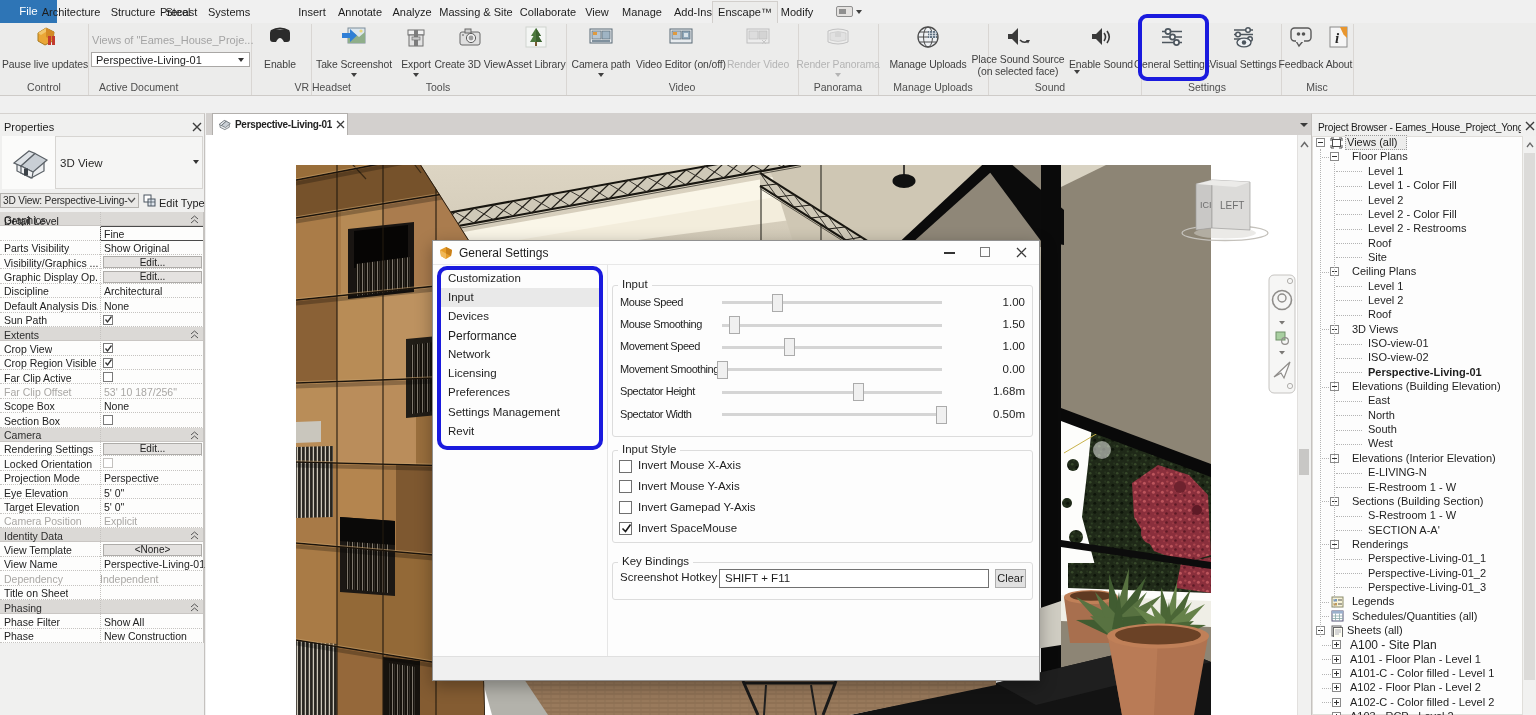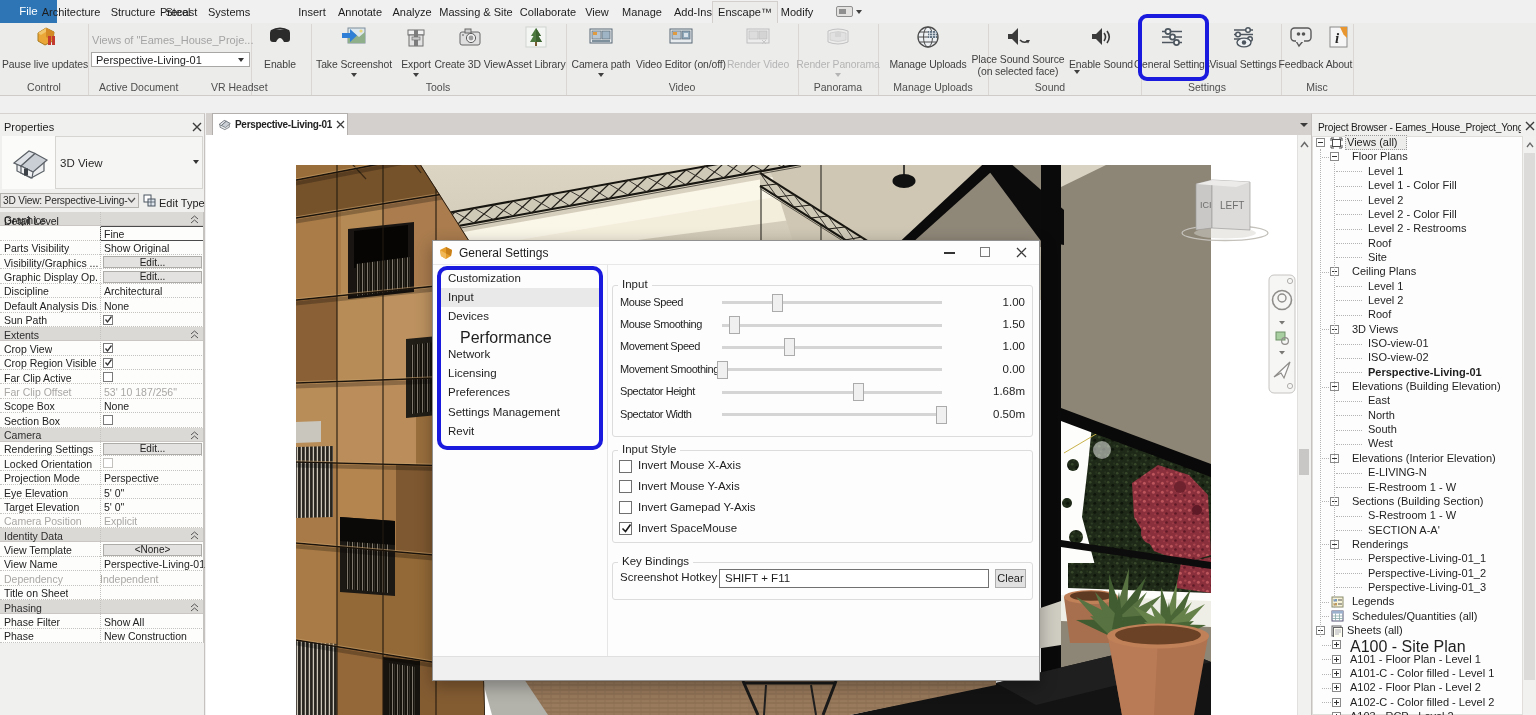--- a/index.html
+++ b/index.html
@@ -41,21 +41,21 @@
 <div class="ab vline" style="left:311px;top:24px;height:71px"></div>
 <div class="ab vline" style="left:566px;top:24px;height:71px"></div>
 <div class="ab vline" style="left:798px;top:24px;height:71px"></div>
 <div class="ab vline" style="left:878px;top:24px;height:71px"></div>
 <div class="ab vline" style="left:988px;top:24px;height:71px"></div>
 <div class="ab vline" style="left:1141px;top:24px;height:71px"></div>
 <div class="ab vline" style="left:1281px;top:24px;height:71px"></div>
 <div class="ab vline" style="left:1353px;top:24px;height:71px"></div>
 <div class="ab glbl" style="left:-26px;top:81px;width:140px;text-align:center">Control</div>
 <div class="ab glbl" style="left:99px;top:81px;width:140px;">Active Document</div>
-<div class="ab glbl" style="left:211px;top:81px;width:140px;text-align:left">VR Headset</div>
+<div class="ab glbl" style="left:211px;top:81px;width:140px;text-align:right">VR Headset</div>
 <div class="ab glbl" style="left:368px;top:81px;width:140px;text-align:center">Tools</div>
 <div class="ab glbl" style="left:612px;top:81px;width:140px;text-align:center">Video</div>
 <div class="ab glbl" style="left:768px;top:81px;width:140px;text-align:center">Panorama</div>
 <div class="ab glbl" style="left:863px;top:81px;width:140px;text-align:center">Manage Uploads</div>
 <div class="ab glbl" style="left:980px;top:81px;width:140px;text-align:center">Sound</div>
 <div class="ab glbl" style="left:1137px;top:81px;width:140px;text-align:center">Settings</div>
 <div class="ab glbl" style="left:1247px;top:81px;width:140px;text-align:center">Misc</div>
 <svg class="ab" style="left:33px;top:24px;opacity:1.0" width="26" height="26" viewBox="0 0 26 26">
     <path d="M5 9 L13 4 L21 8 L20 17 L12 21 L5 17 Z" fill="#eaa636" stroke="#a97a1d" stroke-width="1"></path>
     <path d="M5 9 L13 4 L16 6 L8 11 Z" fill="#f2c66d"></path>
@@ -630,21 +630,21 @@
 <svg class="ab" style="left:1016px;top:247px" width="11" height="11">
     <path d="M1 1 L10 10 M10 1 L1 10" stroke="#3a3a3a" stroke-width="1.3"></path>
   </svg>
 <div class="ab" style="left:433px;top:264px;width:606px;height:1px;background:#e8e8e8"></div>
 <div class="ab" style="left:433px;top:656px;width:606px;height:24px;background:#f0f0f0;border-top:1px solid #e0e0e0"></div>
 <div class="ab" style="left:607px;top:265px;width:1px;height:391px;background:#e6e6e6"></div>
 <div class="ab" style="left:448px;top:271.8px;font-size:11.5px;color:#1e1e1e;white-space:nowrap">Customization</div>
 <div class="ab" style="left:437px;top:288.1px;width:165px;height:19.1px;background:#e9e9e9"></div>
 <div class="ab" style="left:448px;top:290.9px;font-size:11.5px;color:#1e1e1e;white-space:nowrap">Input</div>
 <div class="ab" style="left:448px;top:310.0px;font-size:11.5px;color:#1e1e1e;white-space:nowrap">Devices</div>
-<div class="ab" style="left:460px;top:329.1px;font-size:16px;color:#1e1e1e;white-space:nowrap">Performance</div>
+<div class="ab" style="left:448px;top:329.1px;font-size:12px;color:#1e1e1e;white-space:nowrap">Performance</div>
 <div class="ab" style="left:448px;top:348.2px;font-size:11.5px;color:#1e1e1e;white-space:nowrap">Network</div>
 <div class="ab" style="left:448px;top:367.3px;font-size:11.5px;color:#1e1e1e;white-space:nowrap">Licensing</div>
 <div class="ab" style="left:448px;top:386.4px;font-size:11.5px;color:#1e1e1e;white-space:nowrap">Preferences</div>
 <div class="ab" style="left:448px;top:405.5px;font-size:11.5px;color:#1e1e1e;white-space:nowrap">Settings Management</div>
 <div class="ab" style="left:448px;top:424.6px;font-size:11.5px;color:#1e1e1e;white-space:nowrap">Revit</div>
 <div class="ab" style="left:437px;top:266px;width:166px;height:184px;border:4.5px solid #1a1ade;border-radius:10px"></div>
 <div class="ab" style="left:612px;top:285px;width:421px;height:152px;border:1px solid #dcdcdc;border-radius:3px"></div>
 <div class="ab" style="left:618px;top:278px;font-size:11.5px;color:#1e1e1e;background:#fdfdfd;padding:0 4px;white-space:nowrap">Input</div>
 <div class="ab" style="left:620px;top:295.7px;font-size:11px;letter-spacing:-0.45px;color:#1e1e1e;white-space:nowrap">Mouse Speed</div>
 <div class="ab" style="left:722px;top:301.2px;width:220px;height:3px;background:#d5d5d5"></div>
@@ -771,21 +771,21 @@
 <div class="ab" style="left:1318px;top:630.0px;width:5px;height:1px;background:#333"></div>
 <div class="ab" style="left:1347px;top:624.0px;font-size:11px;color:#1e1e1e;font-weight:normal;white-space:nowrap">Sheets (all)</div>
 <svg class="ab" style="left:1330px;top:624.5px" width="13" height="12">
     <rect x="2" y="1" width="9" height="10" fill="#fff" stroke="#666"></rect>
     <rect x="3.5" y="2.5" width="9" height="10" fill="#fdfdf2" stroke="#666"></rect>
     <path d="M5 5 h6 M5 7 h6 M5 9 h4" stroke="#99a" stroke-width=".8"></path>
   </svg>
 <div class="ab" style="left:1332px;top:640.3px;width:9px;height:9px;background:#fff;border:1px solid #8a8a8a"></div>
 <div class="ab" style="left:1334px;top:644.3px;width:5px;height:1px;background:#333"></div>
 <div class="ab" style="left:1336px;top:642.3px;width:1px;height:5px;background:#333"></div>
-<div class="ab" style="left:1350px;top:638.3px;font-size:16px;color:#1e1e1e;font-weight:normal;white-space:nowrap">A100 - Site Plan</div>
+<div class="ab" style="left:1350px;top:638.3px;font-size:12px;color:#1e1e1e;font-weight:normal;white-space:nowrap">A100 - Site Plan</div>
 <div class="ab" style="left:1332px;top:654.7px;width:9px;height:9px;background:#fff;border:1px solid #8a8a8a"></div>
 <div class="ab" style="left:1334px;top:658.7px;width:5px;height:1px;background:#333"></div>
 <div class="ab" style="left:1336px;top:656.7px;width:1px;height:5px;background:#333"></div>
 <div class="ab" style="left:1350px;top:652.7px;font-size:11px;color:#1e1e1e;font-weight:normal;white-space:nowrap">A101 - Floor Plan - Level 1</div>
 <div class="ab" style="left:1332px;top:669.0px;width:9px;height:9px;background:#fff;border:1px solid #8a8a8a"></div>
 <div class="ab" style="left:1334px;top:673.0px;width:5px;height:1px;background:#333"></div>
 <div class="ab" style="left:1336px;top:671.0px;width:1px;height:5px;background:#333"></div>
 <div class="ab" style="left:1350px;top:667.0px;font-size:11px;color:#1e1e1e;font-weight:normal;white-space:nowrap">A101-C - Color filled - Level 1</div>
 <div class="ab" style="left:1332px;top:683.4px;width:9px;height:9px;background:#fff;border:1px solid #8a8a8a"></div>
 <div class="ab" style="left:1334px;top:687.4px;width:5px;height:1px;background:#333"></div>

